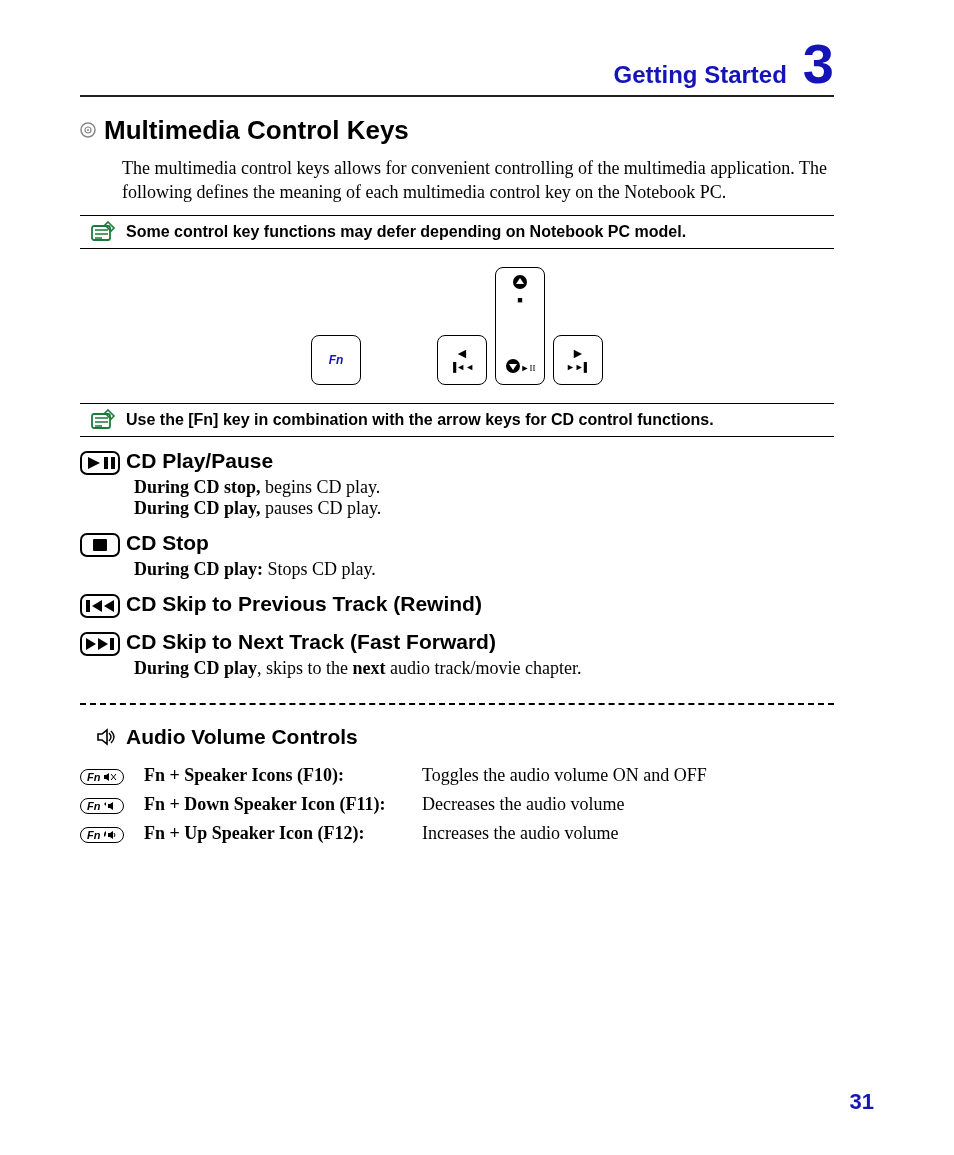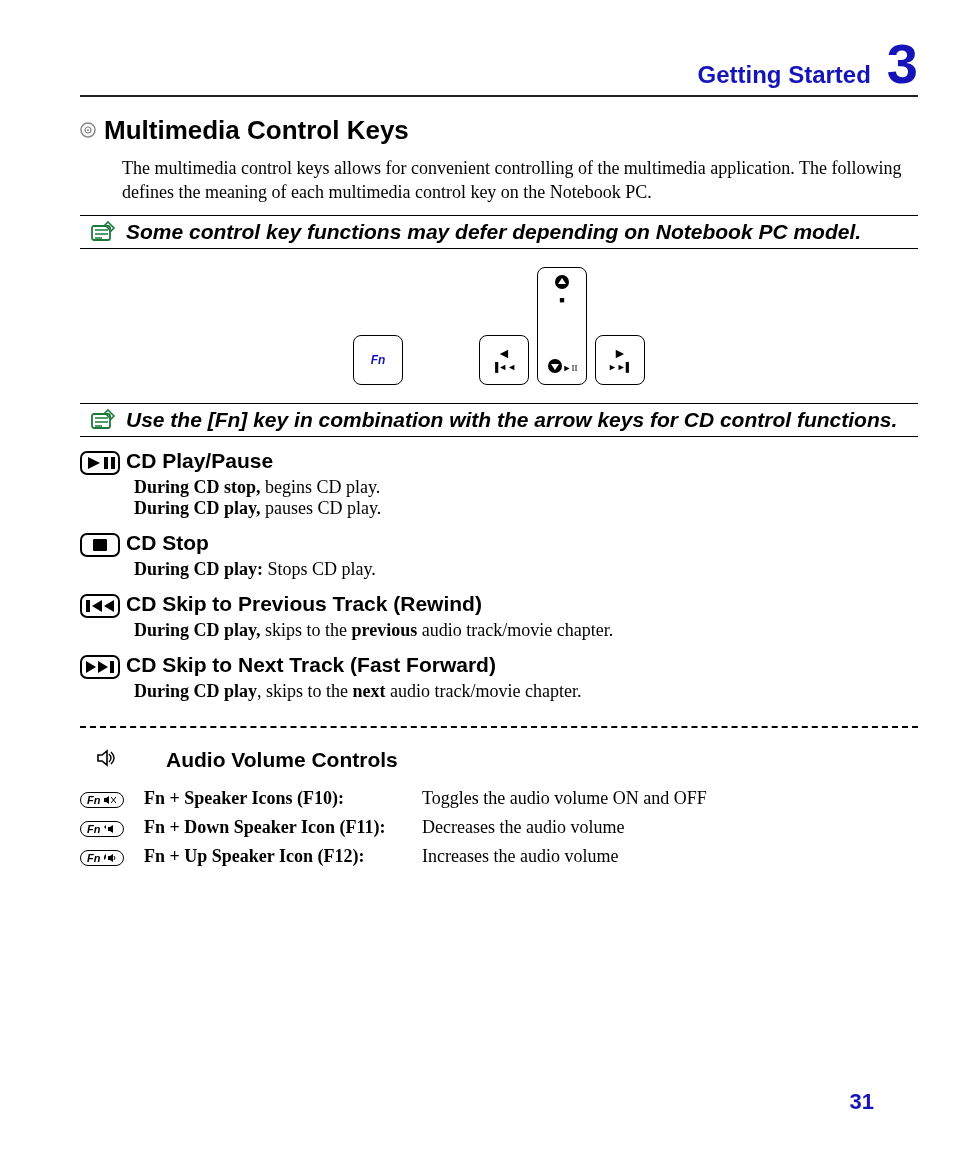--- a/index.html
+++ b/index.html
@@ -6,21 +6,21 @@
     margin: 0;
     padding: 0;
     background: #fff;
     font-family: "Times New Roman", Times, serif;
     color: #000;
   }
   .page {
     width: 954px;
     height: 1155px;
     box-sizing: border-box;
-    padding: 36px 36px 40px 80px;
+    padding: 36px 120px 40px 80px;
     position: relative;
   }
 
   
   .header {
     display: flex;
     align-items: baseline;
     justify-content: flex-end;
     border-bottom: 2px solid #222;
     padding-bottom: 0;
@@ -80,22 +80,21 @@
   }
   .note-icon {
     width: 28px;
     height: 24px;
     margin: 0 10px 0 8px;
     flex: 0 0 auto;
   }
   .note-text {
     font-family: Arial, Helvetica, sans-serif;
     font-weight: bold;
-    font-size: 21px;
-    font-style: italic;
+    font-size: 16px;
   }
 
   
   .key-figure {
     display: flex;
     align-items: flex-end;
     justify-content: center;
     gap: 8px;
     margin: 18px 0 18px 0;
   }
@@ -147,23 +146,22 @@
 
   hr.dashed {
     border: none;
     border-top: 2px dashed #000;
     margin: 24px 0 20px 0;
   }
 
   
   .audio-title-row {
     display: flex;
-    align-items: flex-start;
+    align-items: center;
     margin-top: 4px;
-    gap: 40px;
   }
   .audio-title {
     font-family: Arial, Helvetica, sans-serif;
     font-weight: bold;
     font-size: 21px;
     margin: 0 0 0 6px;
   }
   .audio-icon {
     width: 20px; height: 20px; margin-right: 4px; margin-left: 16px;
   }
@@ -317,23 +315,20 @@
     <span class="feature-icon">
       <svg viewBox="0 0 40 24">
           <rect x="1" y="1" width="38" height="22" rx="6" fill="#fff" stroke="#000" stroke-width="2"></rect>
           <rect x="6" y="6" width="4" height="12" fill="#000"></rect>
           <path d="M22 6 L12 12 L22 18 Z" fill="#000"></path>
           <path d="M34 6 L24 12 L34 18 Z" fill="#000"></path>
         </svg>
     </span>
     <div class="feature-body">
       <div class="feature-title">CD Skip to Previous Track (Rewind)</div>
-      <div class="feature-desc">
-        <span class="b">During CD play,</span><span> skips to the </span><span class="b">previous</span><span> audio track/movie chapter.</span>
-      </div>
     </div>
   </div>
 
   <div class="feature">
     <span class="feature-icon">
       <svg viewBox="0 0 40 24">
           <rect x="1" y="1" width="38" height="22" rx="6" fill="#fff" stroke="#000" stroke-width="2"></rect>
           <path d="M6 6 L16 12 L6 18 Z" fill="#000"></path>
           <path d="M18 6 L28 12 L18 18 Z" fill="#000"></path>
           <rect x="30" y="6" width="4" height="12" fill="#000"></rect>

